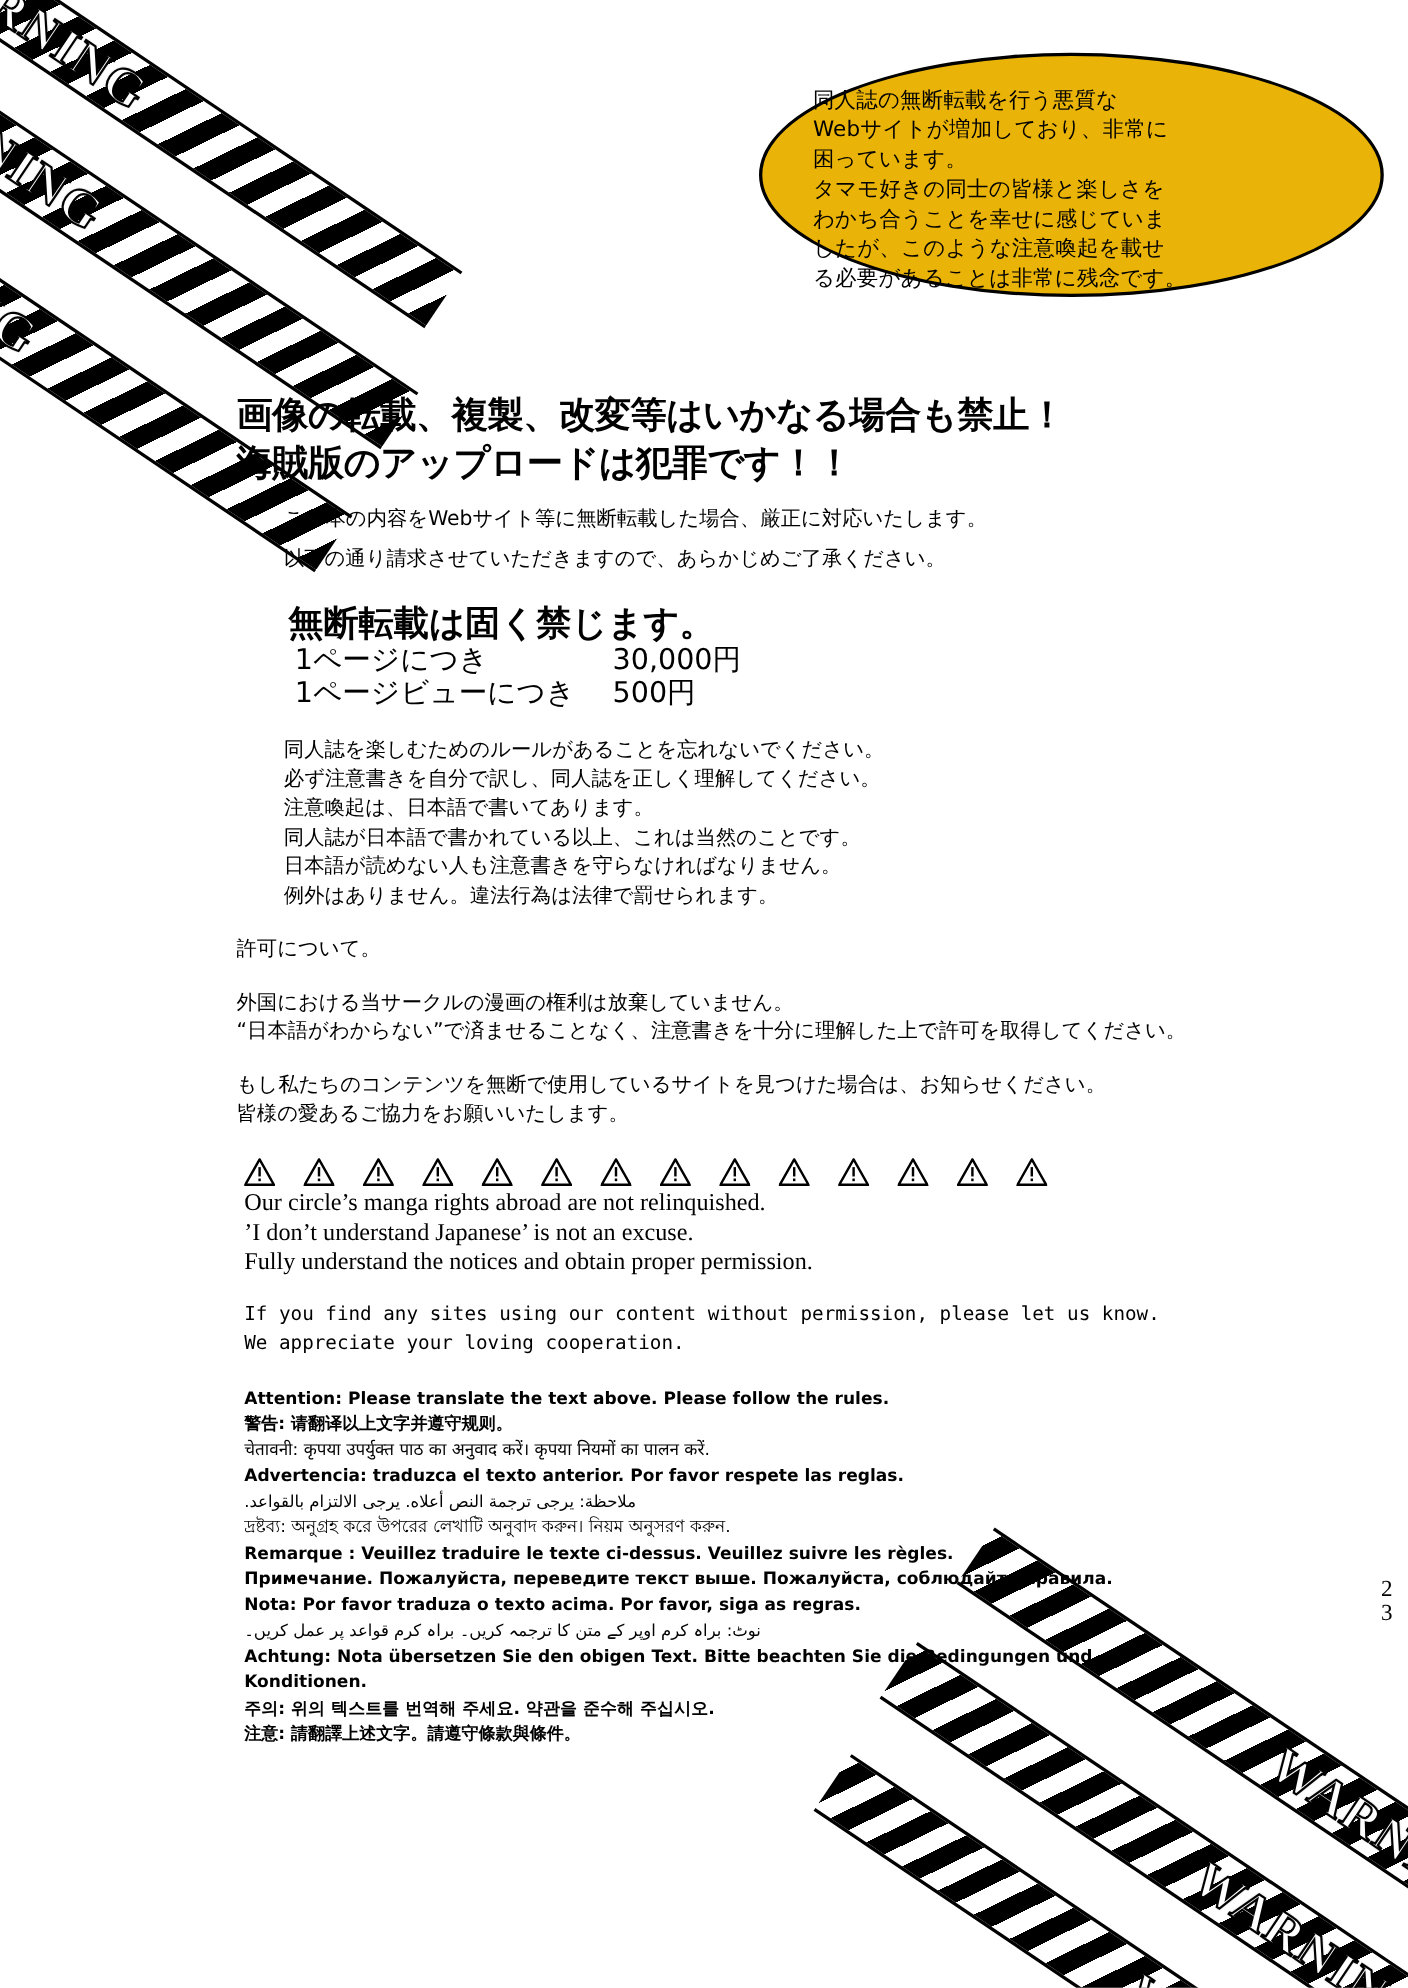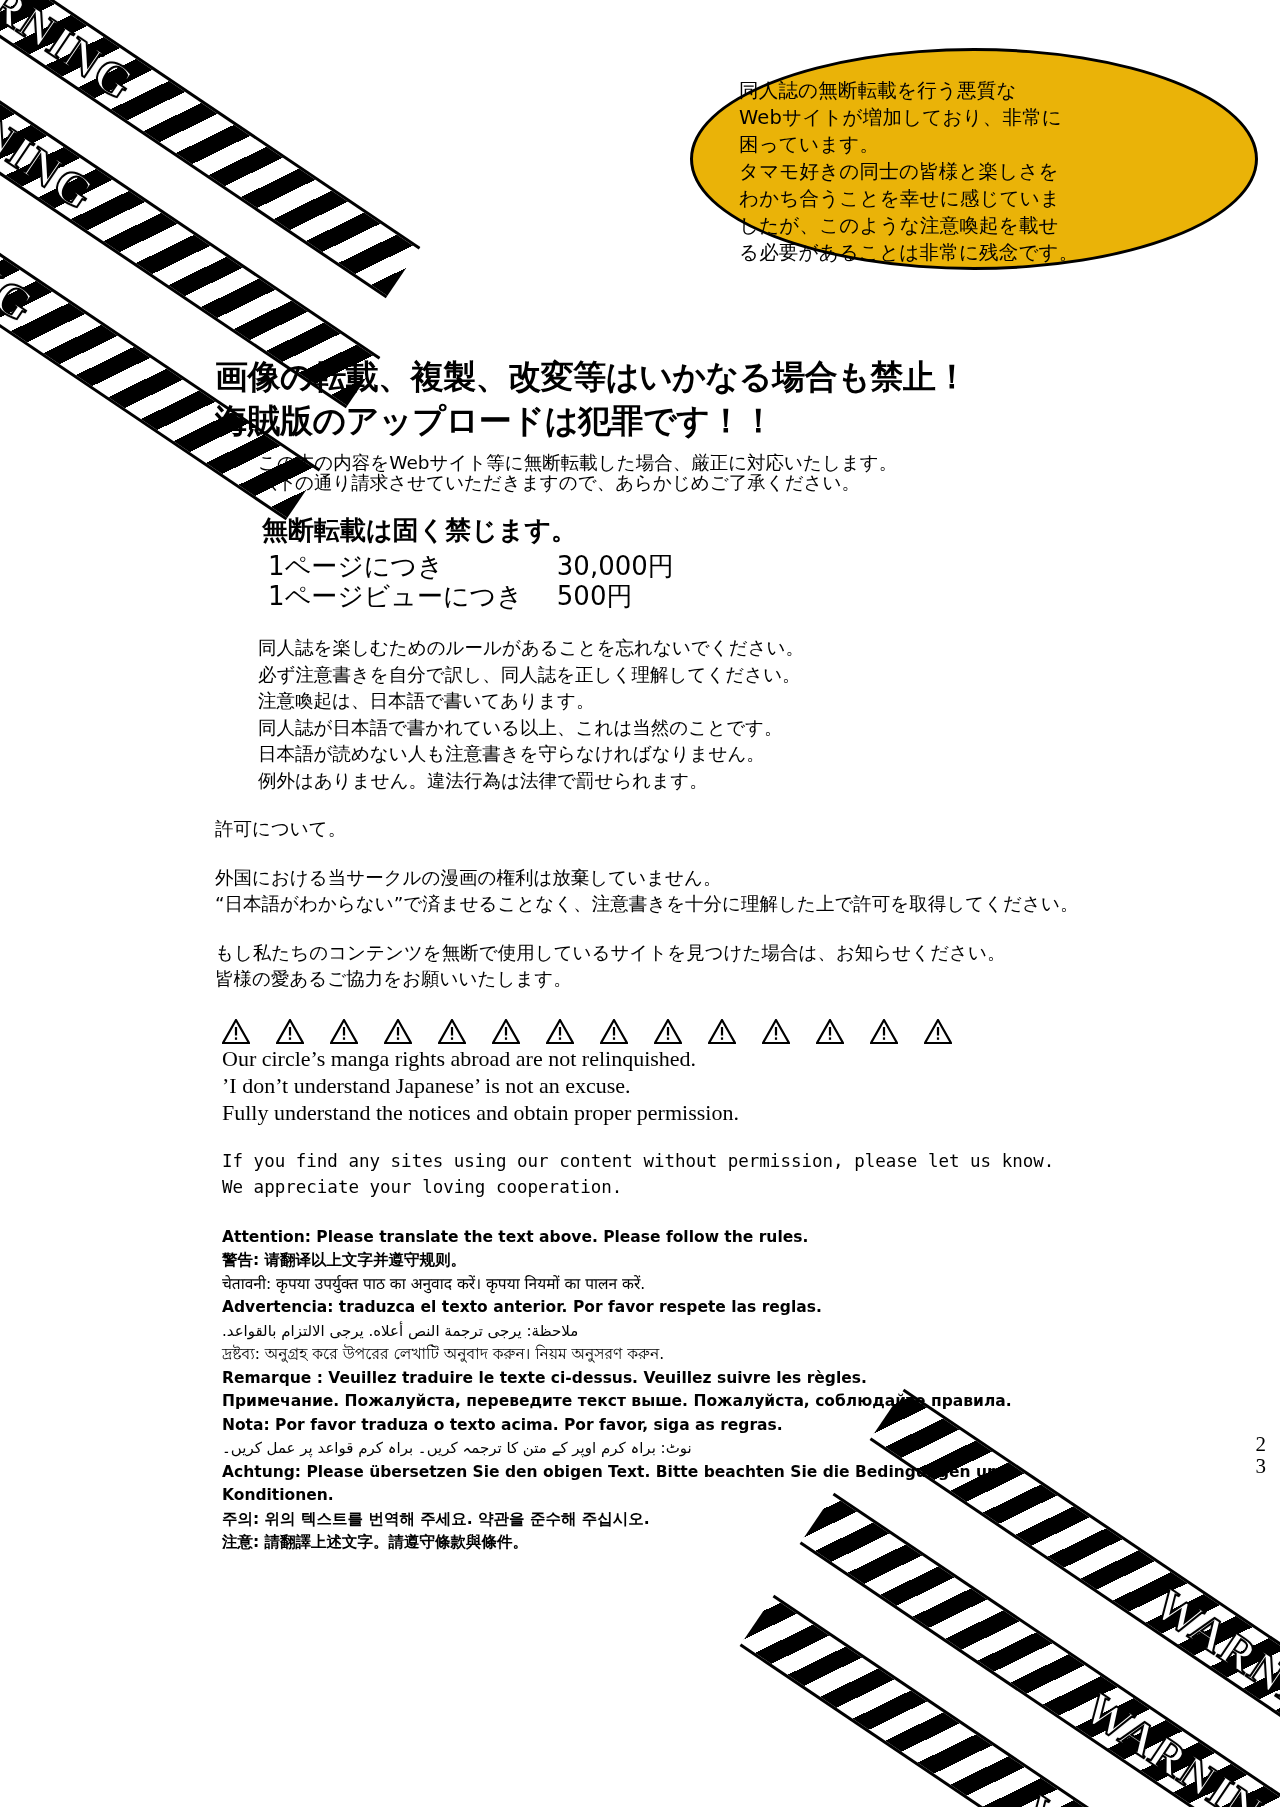--- a/index.html
+++ b/index.html
@@ -93,30 +93,30 @@
     font-size: 33px;
     line-height: 44px;
     font-weight: bold;
     letter-spacing: -0.5px;
     white-space: pre-line;
     font-family: "DejaVu Sans", sans-serif;
   }
   .p-indent {
     margin: 10px 0 0 258px;
     font-size: 18.5px;
-    line-height: 20px;
+    line-height: 37px;
     white-space: pre-line;
     font-family: "DejaVu Sans", sans-serif;
   }
   .h2 {
     margin: 22px 0 2px 262px;
-    font-size: 26px;
+    font-size: 32px;
     font-weight: bold;
     line-height: 34px;
-    font-family: Liberation Mono, monospace;
+    font-family: Liberation Serif, serif;
   }
   .fee-table {
     margin: 2px 12px 0 268px;
     font-size: 26px;
     line-height: 30px;
     font-family: "DejaVu Sans", sans-serif;
     border-collapse: collapse;
   }
   .fee-table td { padding: 0 0 0 0; vertical-align: top; }
   .fee-table td.fee-amount { padding-left: 34px; }
@@ -361,21 +361,21 @@
     <div class="multi-line">Attention: Please translate the text above. Please follow the rules.</div>
     <div class="multi-line">警告: 请翻译以上文字并遵守规则。</div>
     <div class="multi-line light">चेतावनी: कृपया उपर्युक्त पाठ का अनुवाद करें। कृपया नियमों का पालन करें.</div>
     <div class="multi-line">Advertencia: traduzca el texto anterior. Por favor respete las reglas.</div>
     <div class="multi-line rtl">ملاحظة: يرجى ترجمة النص أعلاه. يرجى الالتزام بالقواعد.</div>
     <div class="multi-line light">দ্রষ্টব্য: অনুগ্রহ করে উপরের লেখাটি অনুবাদ করুন। নিয়ম অনুসরণ করুন.</div>
     <div class="multi-line">Remarque : Veuillez traduire le texte ci-dessus. Veuillez suivre les règles.</div>
     <div class="multi-line">Примечание. Пожалуйста, переведите текст выше. Пожалуйста, соблюдайте правила.</div>
     <div class="multi-line">Nota: Por favor traduza o texto acima. Por favor, siga as regras.</div>
     <div class="multi-line rtl">نوٹ: براہ کرم اوپر کے متن کا ترجمہ کریں۔ براہ کرم قواعد پر عمل کریں۔</div>
-    <div class="multi-line">Achtung: Please übersetzen Sie den obigen Text. Bitte beachten Sie die Bedingungen und Konditionen.</div>
+    <div class="multi-line">Achtung: Nota übersetzen Sie den obigen Text. Bitte beachten Sie die Bedingungen und Konditionen.</div>
     <div class="multi-line">주의: 위의 텍스트를 번역해 주세요. 약관을 준수해 주십시오.</div>
     <div class="multi-line">注意: 請翻譯上述文字。請遵守條款與條件。</div>
   </div>
 
 </div>
 
 <div class="page-num">2
 3</div>
 
 </body></html>

